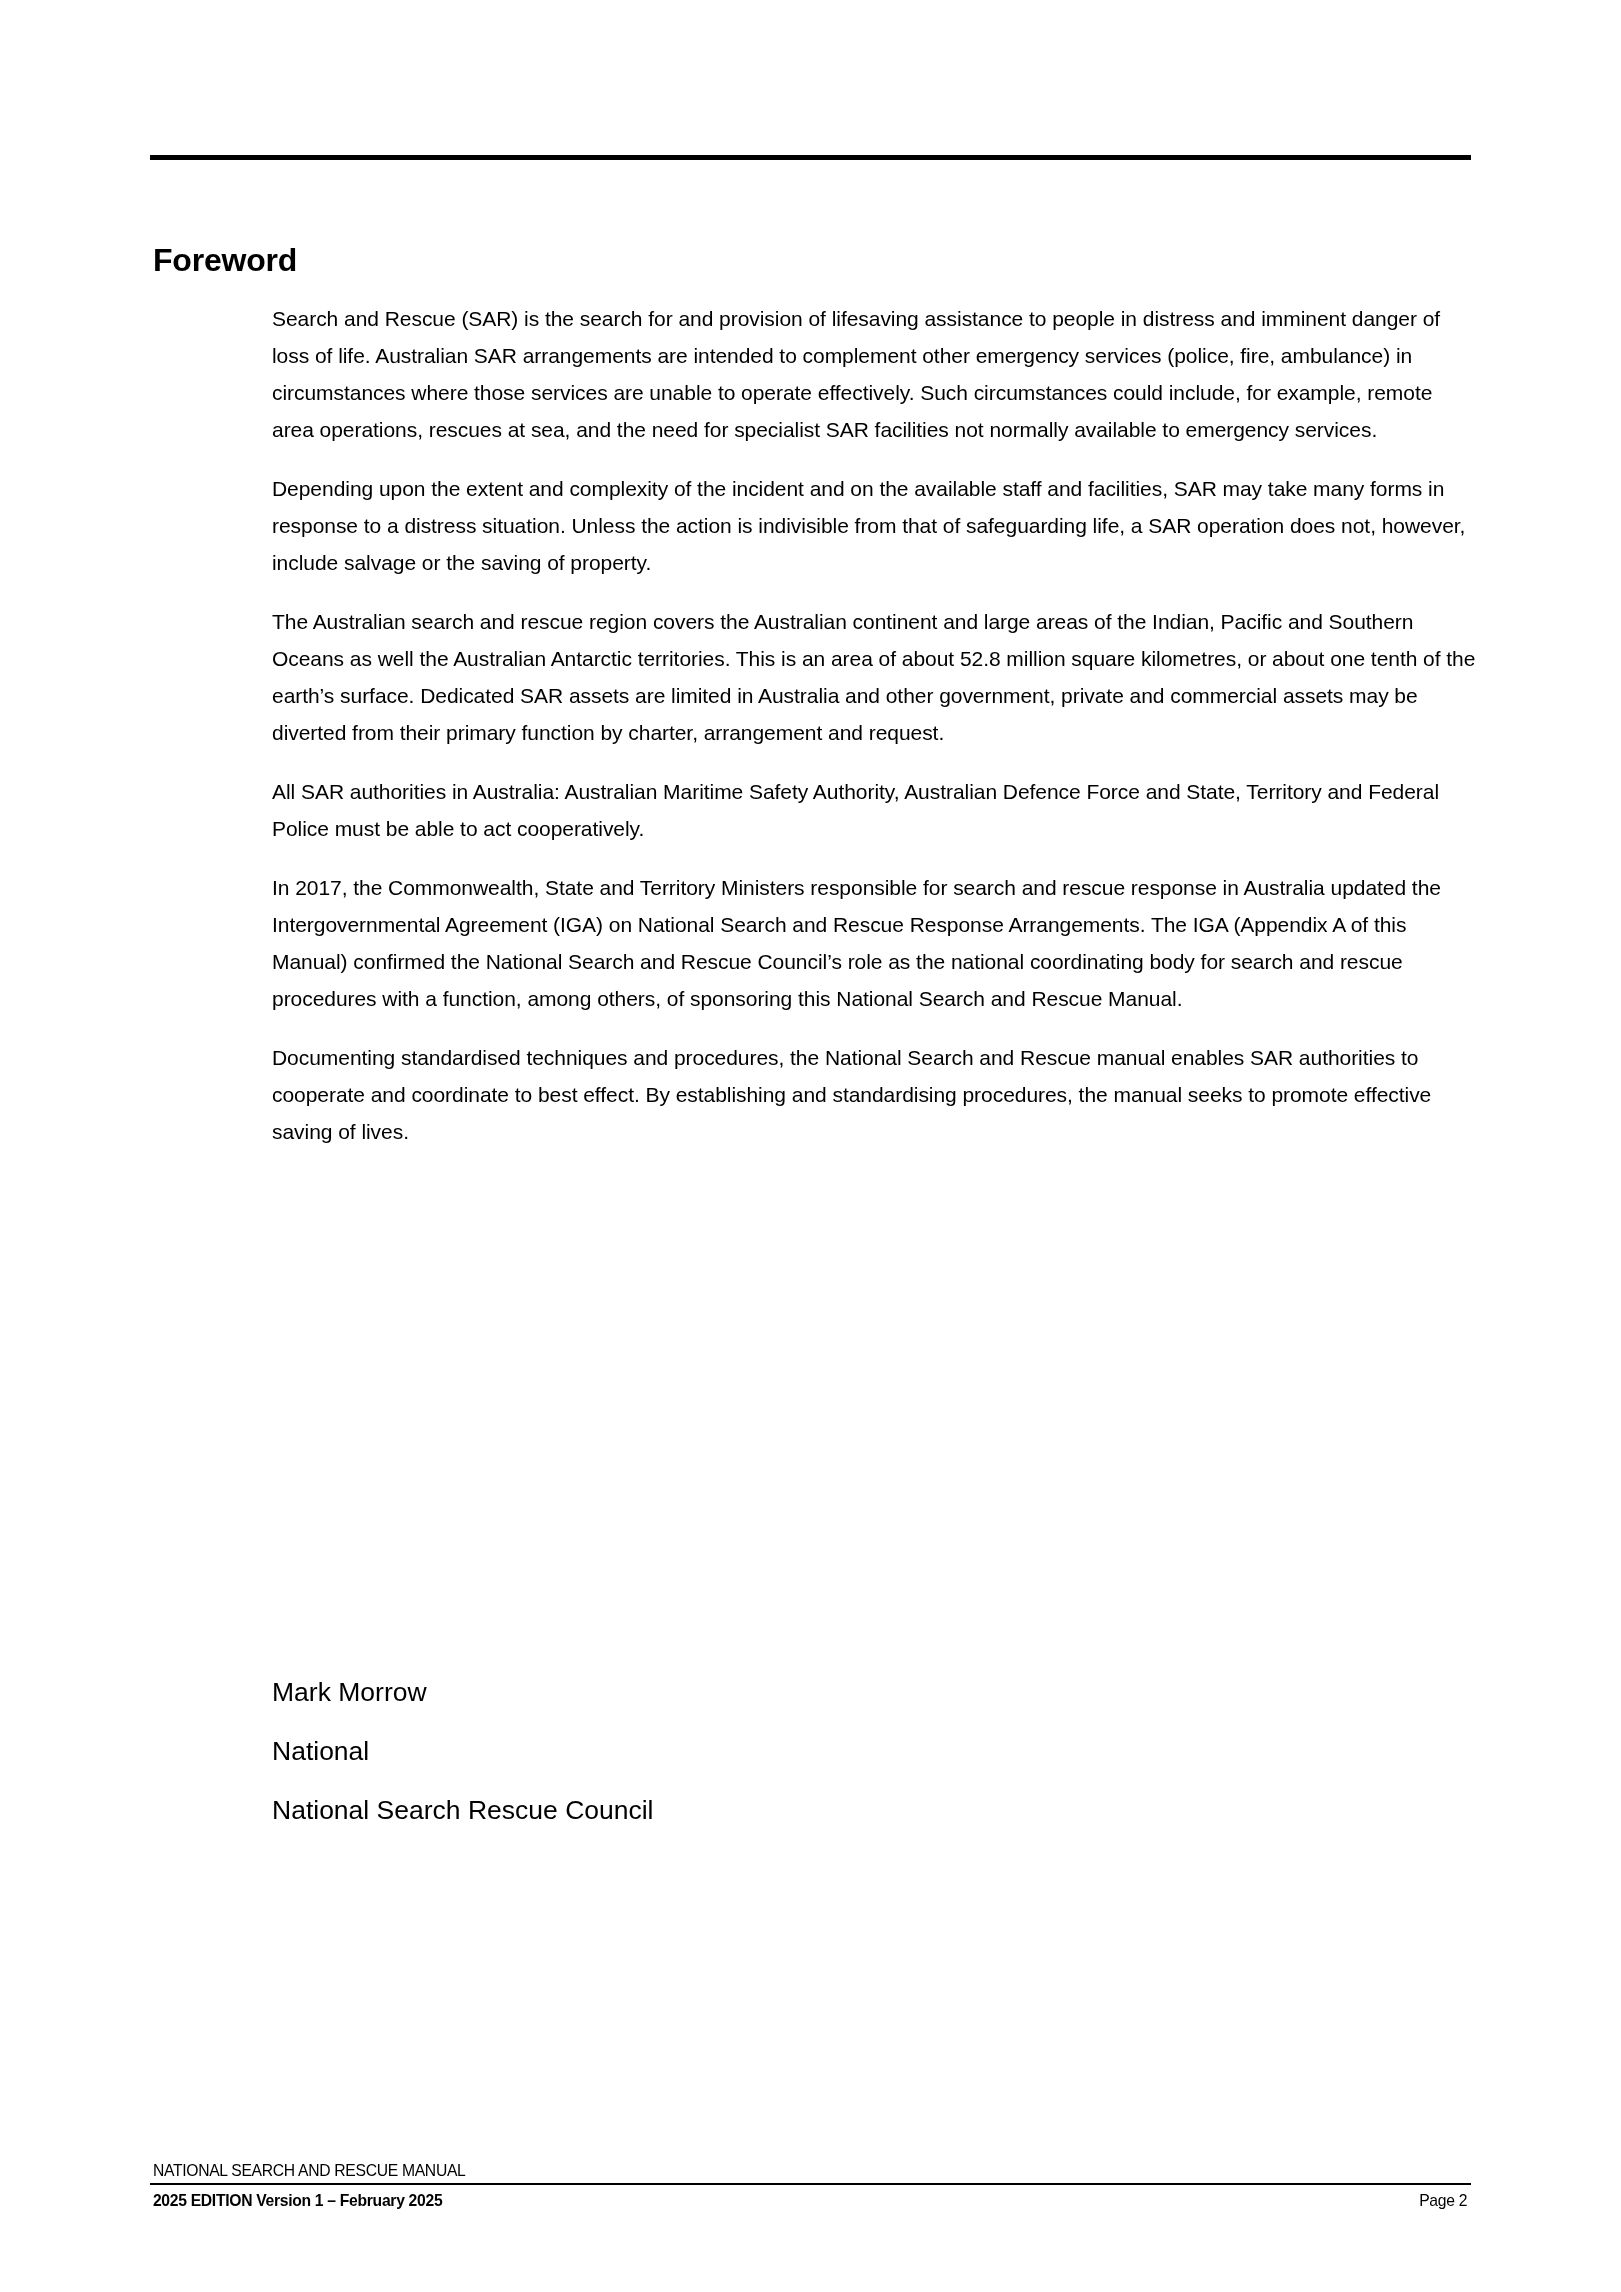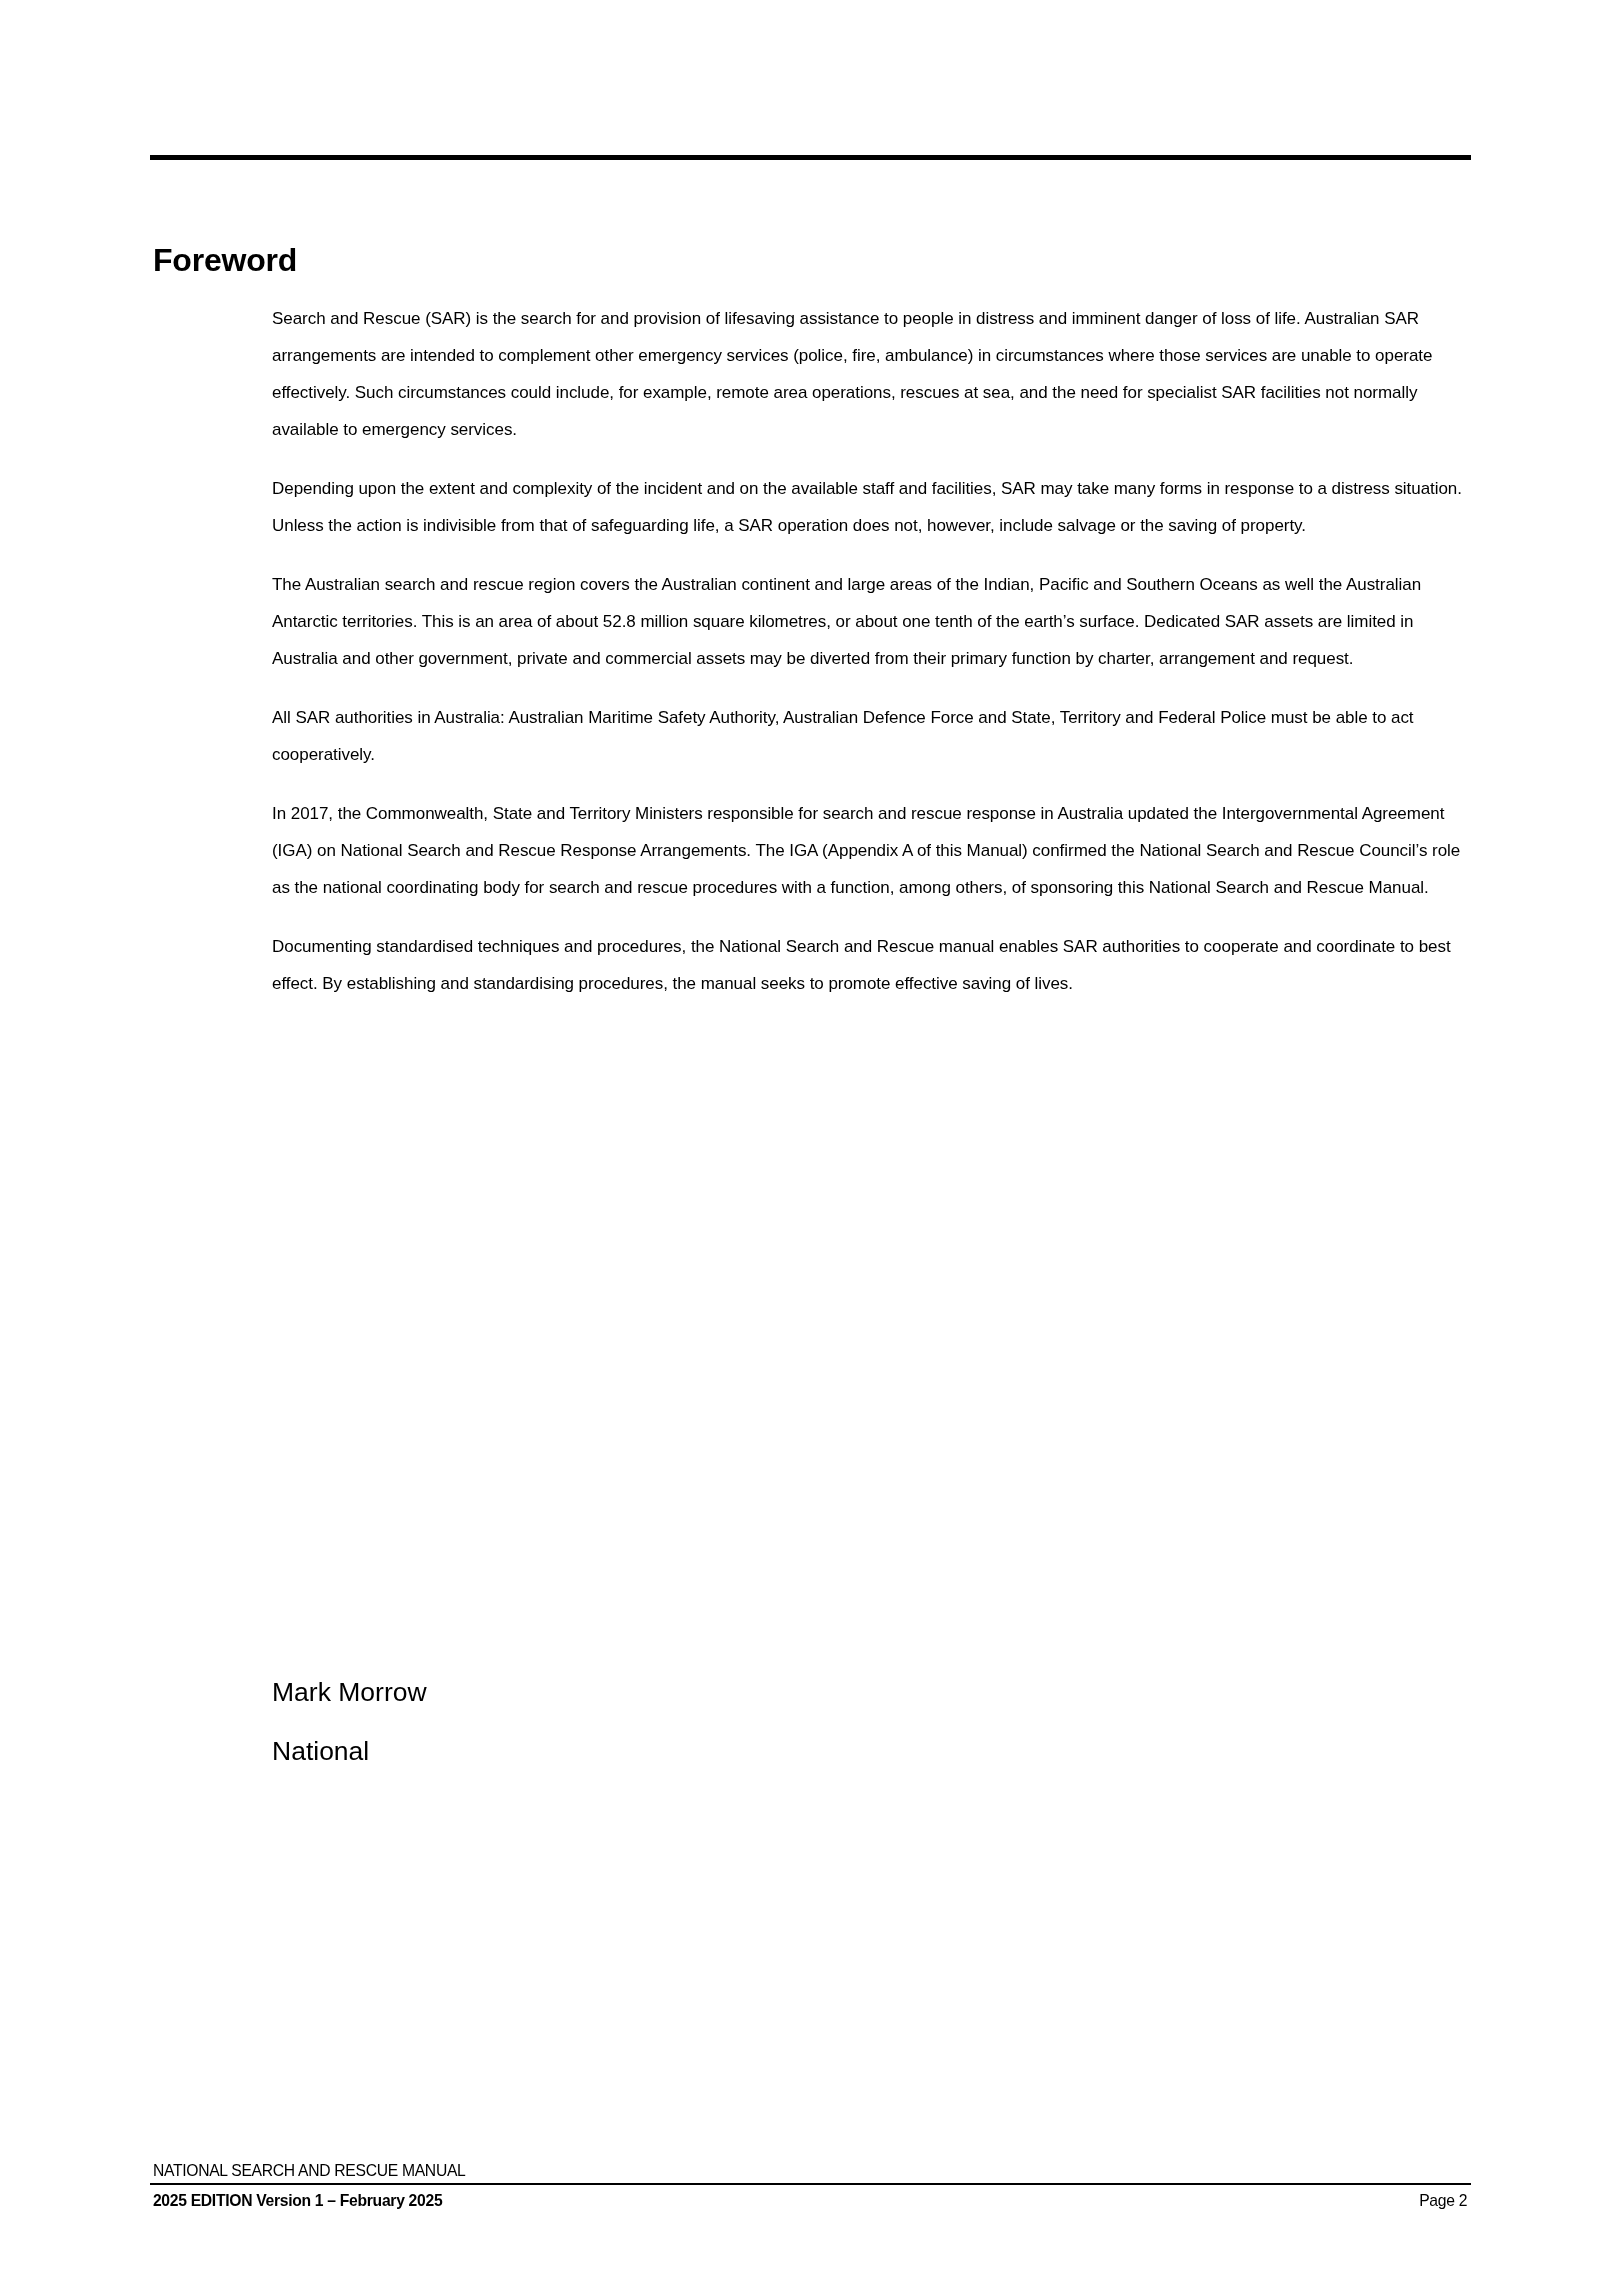--- a/index.html
+++ b/index.html
@@ -36,21 +36,21 @@
       text-align: right;
     }
     .body-text {
       position: absolute;
       left: 272px;
       top: 300px;
       width: 1206px;
     }
     .para {
       margin: 0 0 22px 0;
-      font-size: 17px;
+      font-size: 21px;
       line-height: 37px;
       letter-spacing: -0.05px;
     }
     .signature {
       position: absolute;
       left: 272px;
       top: 1663px;
     }
     .sig-line {
       margin: 0;
@@ -107,20 +107,21 @@
   <p class="para">Depending upon the extent and complexity of the incident and on the available staff and facilities, SAR may take many forms in response to a distress situation. Unless the action is indivisible from that of safeguarding life, a SAR operation does not, however, include salvage or the saving of property.</p>
   <p class="para">The Australian search and rescue region covers the Australian continent and large areas of the Indian, Pacific and Southern Oceans as well the Australian Antarctic territories. This is an area of about 52.8 million square kilometres, or about one tenth of the earth’s surface. Dedicated SAR assets are limited in Australia and other government, private and commercial assets may be diverted from their primary function by charter, arrangement and request.</p>
   <p class="para">All SAR authorities in Australia: Australian Maritime Safety Authority, Australian Defence Force and State, Territory and Federal Police must be able to act cooperatively.</p>
   <p class="para">In 2017, the Commonwealth, State and Territory Ministers responsible for search and rescue response in Australia updated the Intergovernmental Agreement (IGA) on National Search and Rescue Response Arrangements. The IGA (Appendix A of this Manual) confirmed the National Search and Rescue Council’s role as the national coordinating body for search and rescue procedures with a function, among others, of sponsoring this National Search and Rescue Manual.</p>
   <p class="para">Documenting standardised techniques and procedures, the National Search and Rescue manual enables SAR authorities to cooperate and coordinate to best effect. By establishing and standardising procedures, the manual seeks to promote effective saving of lives.</p>
 </div>
 
 <div class="signature">
   <p class="sig-line sig-name">Mark Morrow</p>
   <p class="sig-line">National</p>
+  <p class="sig-line">National Search Rescue Council</p>
 </div>
 
 <div class="footer">
   <div class="footer-line1">NATIONAL SEARCH AND RESCUE MANUAL</div>
   <div class="footer-rule"></div>
   <div class="footer-line2">
     <span class="footer-edition">2025 EDITION Version 1 – February 2025</span>
     <span class="footer-page">Page 2</span>
   </div>
 </div>

